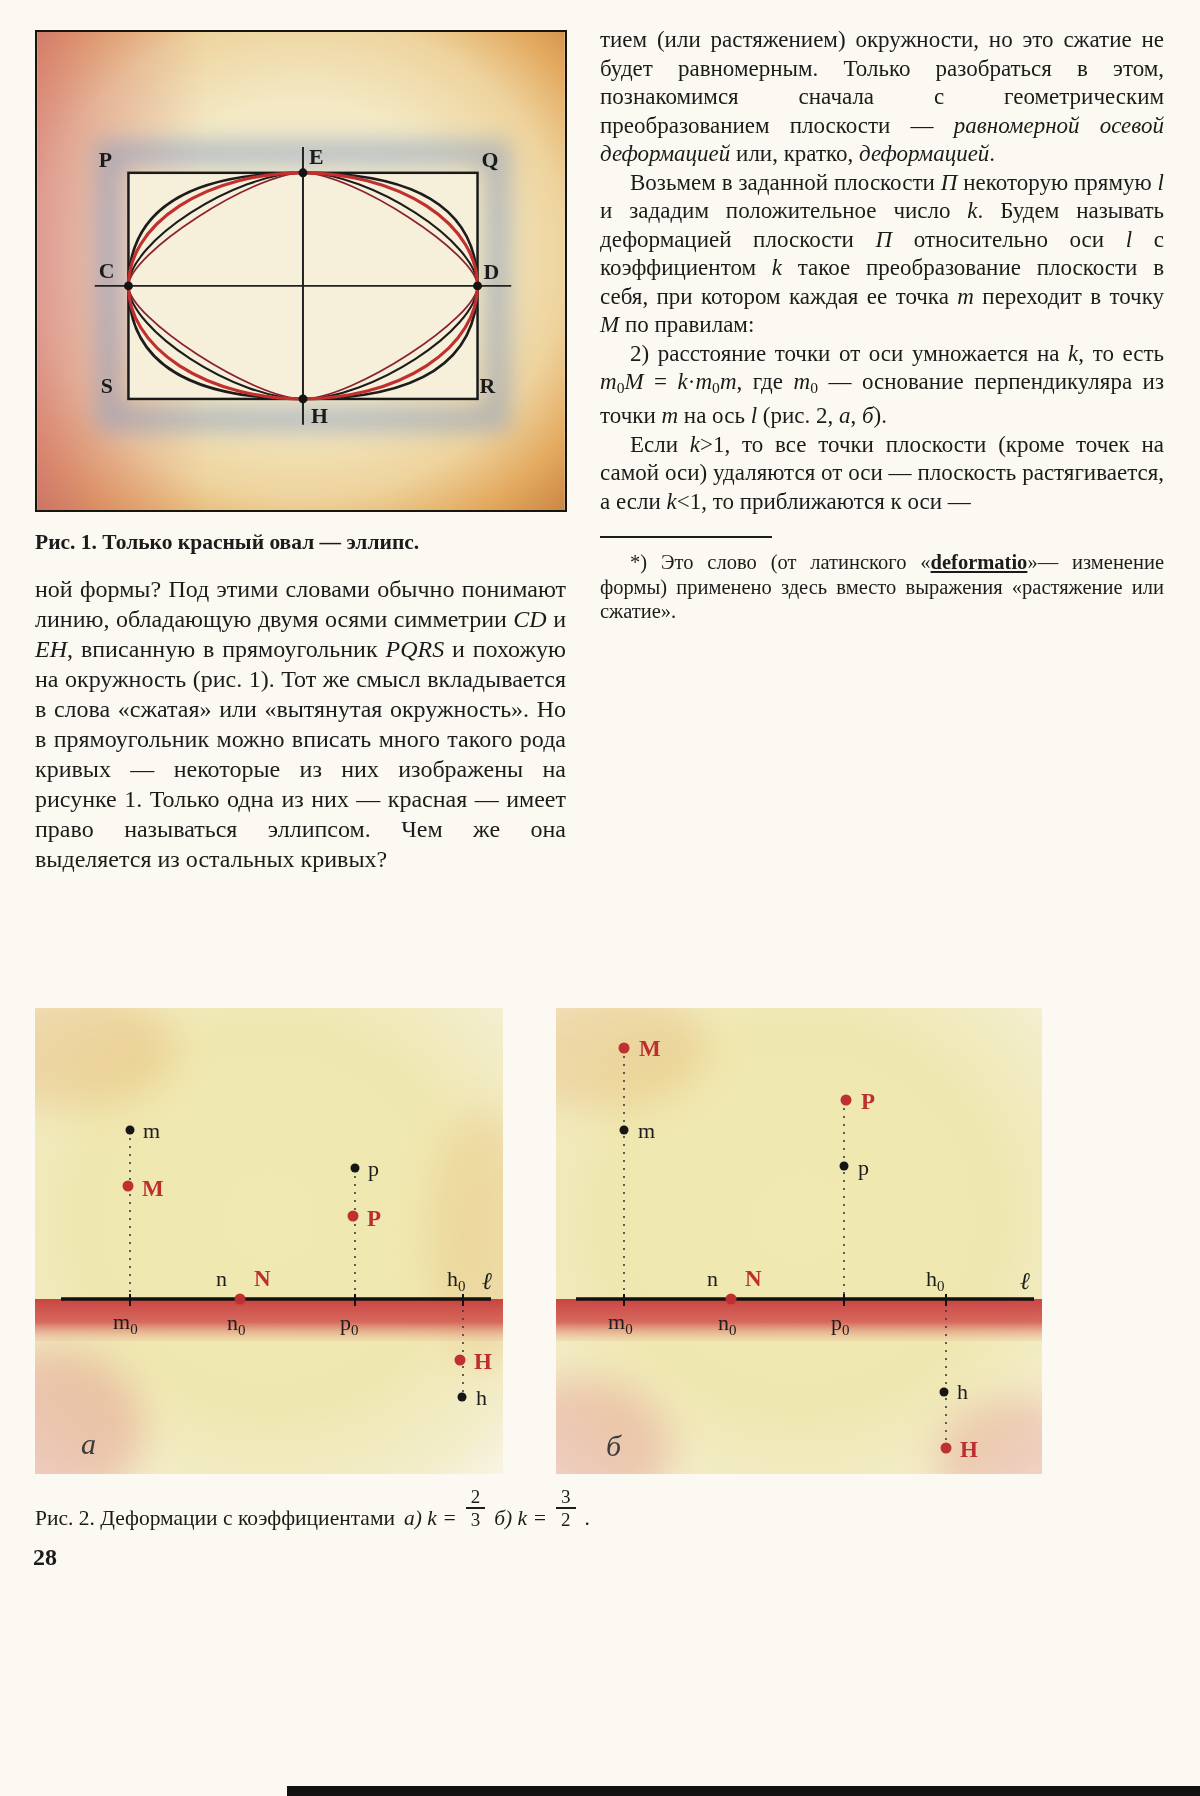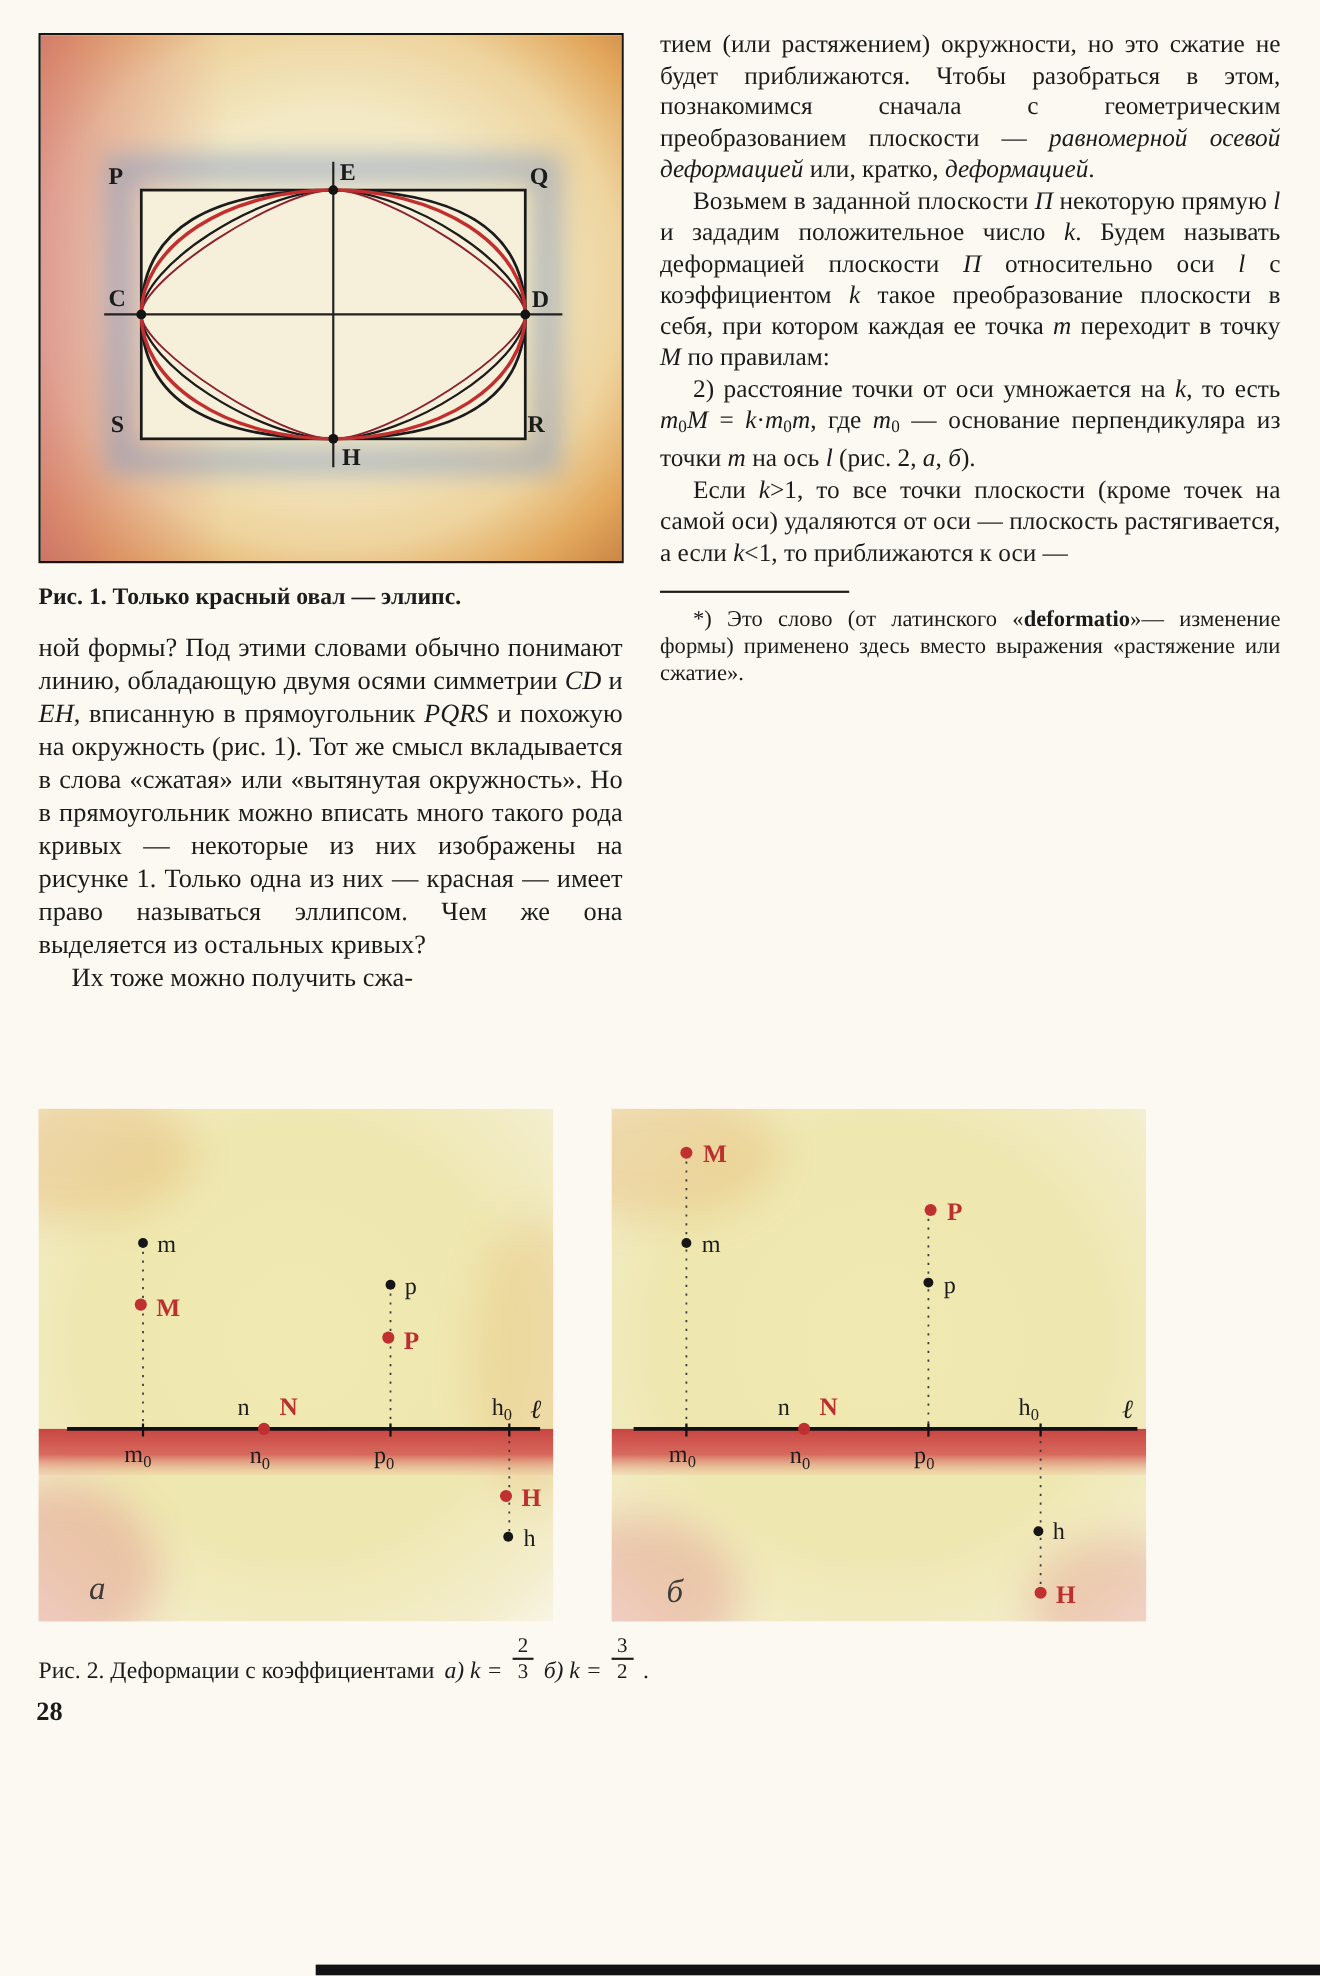--- a/index.html
+++ b/index.html
@@ -1,19 +1,19 @@
 <!DOCTYPE html>
 <html><head>
 <meta charset="utf-8">
 <style>
   html,body{margin:0;padding:0;width:1200px;height:1796px;overflow:hidden;}
   body{position:relative;background:#fbf9f1;font-family:"Liberation Serif","DejaVu Serif",serif;color:#1b1b1b;}
   .col p{margin:0;text-align:justify;}
   .it{font-style:italic;}
-  .bd{font-weight:bold;}
+  .bd{font-weight:bold;text-decoration:underline;}
   .sb{font-size:0.68em;vertical-align:-0.25em;}
   .indent{text-indent:30px;}
 
   #fig1{position:absolute;left:35px;top:30px;width:532px;height:482px;border:2px solid #17150f;box-sizing:border-box;}
   #fig1 svg{display:block;width:100%;height:100%;}
   #fig1-caption{position:absolute;left:35px;top:530px;width:532px;font-size:21.5px;font-weight:bold;}
   #left-text{position:absolute;left:35px;top:574px;width:531px;font-size:24px;line-height:30px;}
 
   #right-col{position:absolute;left:600px;top:26px;width:564px;font-size:23px;line-height:28.5px;}
   .heading{font-weight:bold;text-align:center;margin:18px 0 16px !important;font-size:23.5px;}
@@ -98,25 +98,24 @@
       <text class="f1lab" x="276" y="394">H</text>
       <text class="f1lab" x="446" y="364">R</text>
     </g>
   </svg>
 </figure>
 
 <div id="fig1-caption">Рис. 1. Только красный овал — эллипс.</div>
 
 <div id="left-text" class="col">
   <p><span>ной формы? Под этими словами обычно понимают линию, обладающую двумя осями симметрии </span><span class="it">CD</span><span> и </span><span class="it">EH</span><span>, вписанную в прямоугольник </span><span class="it">PQRS</span><span> и похожую на окружность (рис. 1). Тот же смысл вкладывается в слова «сжатая» или «вытянутая окружность». Но в прямоугольник можно вписать много такого рода кривых — некоторые из них изображены на рисунке 1. Только одна из них — красная — имеет право называться эллипсом. Чем же она выделяется из остальных кривых?</span></p>
-  <p class="indent"><span>Их тоже можно получить сжа-</span></p>
 </div>
 
 <div id="right-col" class="col">
-  <p><span>тием (или растяжением) окружности, но это сжатие не будет приближаются. Чтобы разобраться в этом, познакомимся сначала с геометрическим преобразованием плоскости — </span><span class="it">равномерной осевой деформацией</span><span> или, кратко, </span><span class="it">деформацией</span><span>.</span></p>
+  <p><span>тием (или растяжением) окружности, но это сжатие не будет равномерным. Только разобраться в этом, познакомимся сначала с геометрическим преобразованием плоскости — </span><span class="it">равномерной осевой деформацией</span><span> или, кратко, </span><span class="it">деформацией</span><span>.</span></p>
   <p class="indent"><span>Возьмем в заданной плоскости </span><span class="it">П</span><span> некоторую прямую </span><span class="it">l</span><span> и зададим положительное число </span><span class="it">k</span><span>. Будем называть деформацией плоскости </span><span class="it">П</span><span> относительно оси </span><span class="it">l</span><span> с коэффициентом </span><span class="it">k</span><span> такое преобразование плоскости в себя, при котором каждая ее точка </span><span class="it">m</span><span> переходит в точку </span><span class="it">M</span><span> по правилам:</span></p>
   <p class="indent"><span>2) расстояние точки от оси умножается на </span><span class="it">k</span><span>, то есть </span><span class="it">m</span><span class="sb">0</span><span class="it">M</span><span> = </span><span class="it">k</span><span>·</span><span class="it">m</span><span class="sb">0</span><span class="it">m</span><span>, где </span><span class="it">m</span><span class="sb">0</span><span> — основание перпендикуляра из точки </span><span class="it">m</span><span> на ось </span><span class="it">l</span><span> (рис. 2, </span><span class="it">а</span><span>, </span><span class="it">б</span><span>).</span></p>
   <p class="indent"><span>Если </span><span class="it">k</span><span>&gt;1, то все точки плоскости (кроме точек на самой оси) удаляются от оси — плоскость растягивается, а если </span><span class="it">k</span><span>&lt;1, то приближаются к оси —</span></p>
   <div class="fnrule"></div>
   <p class="fn indent"><span>*) Это слово (от латинского «</span><span class="bd">deformatio</span><span>»— изменение формы) применено здесь вместо выражения «растяжение или сжатие».</span></p>
 </div>
 
 <figure id="fig2a" style="margin:0;">
   <svg viewBox="0 0 468 466" aria-hidden="true">
     <defs>

